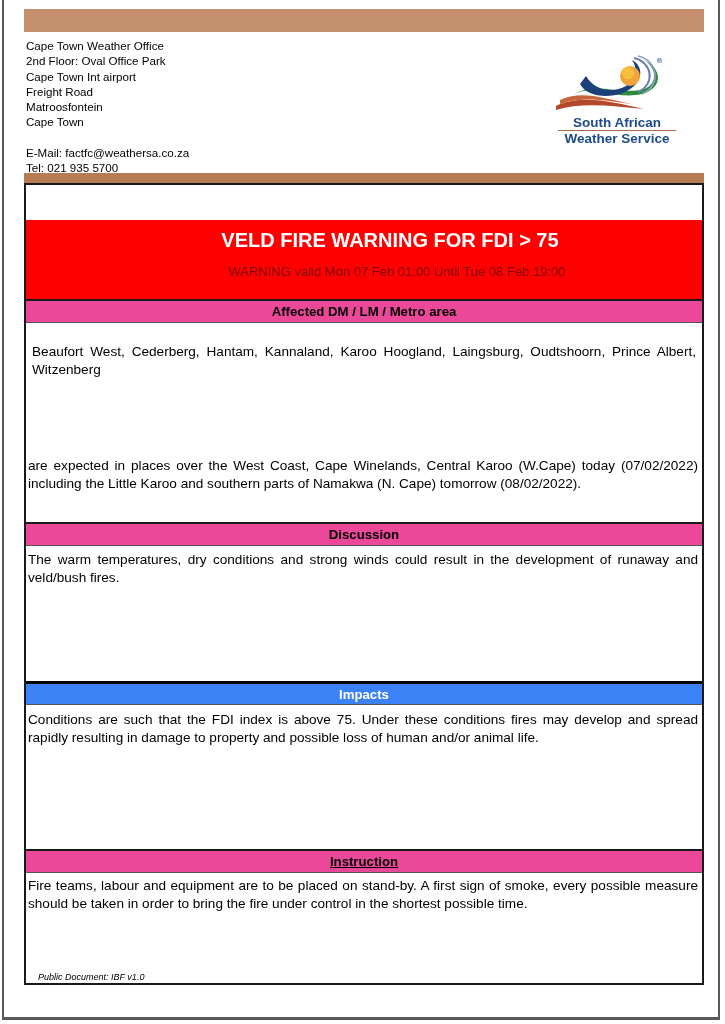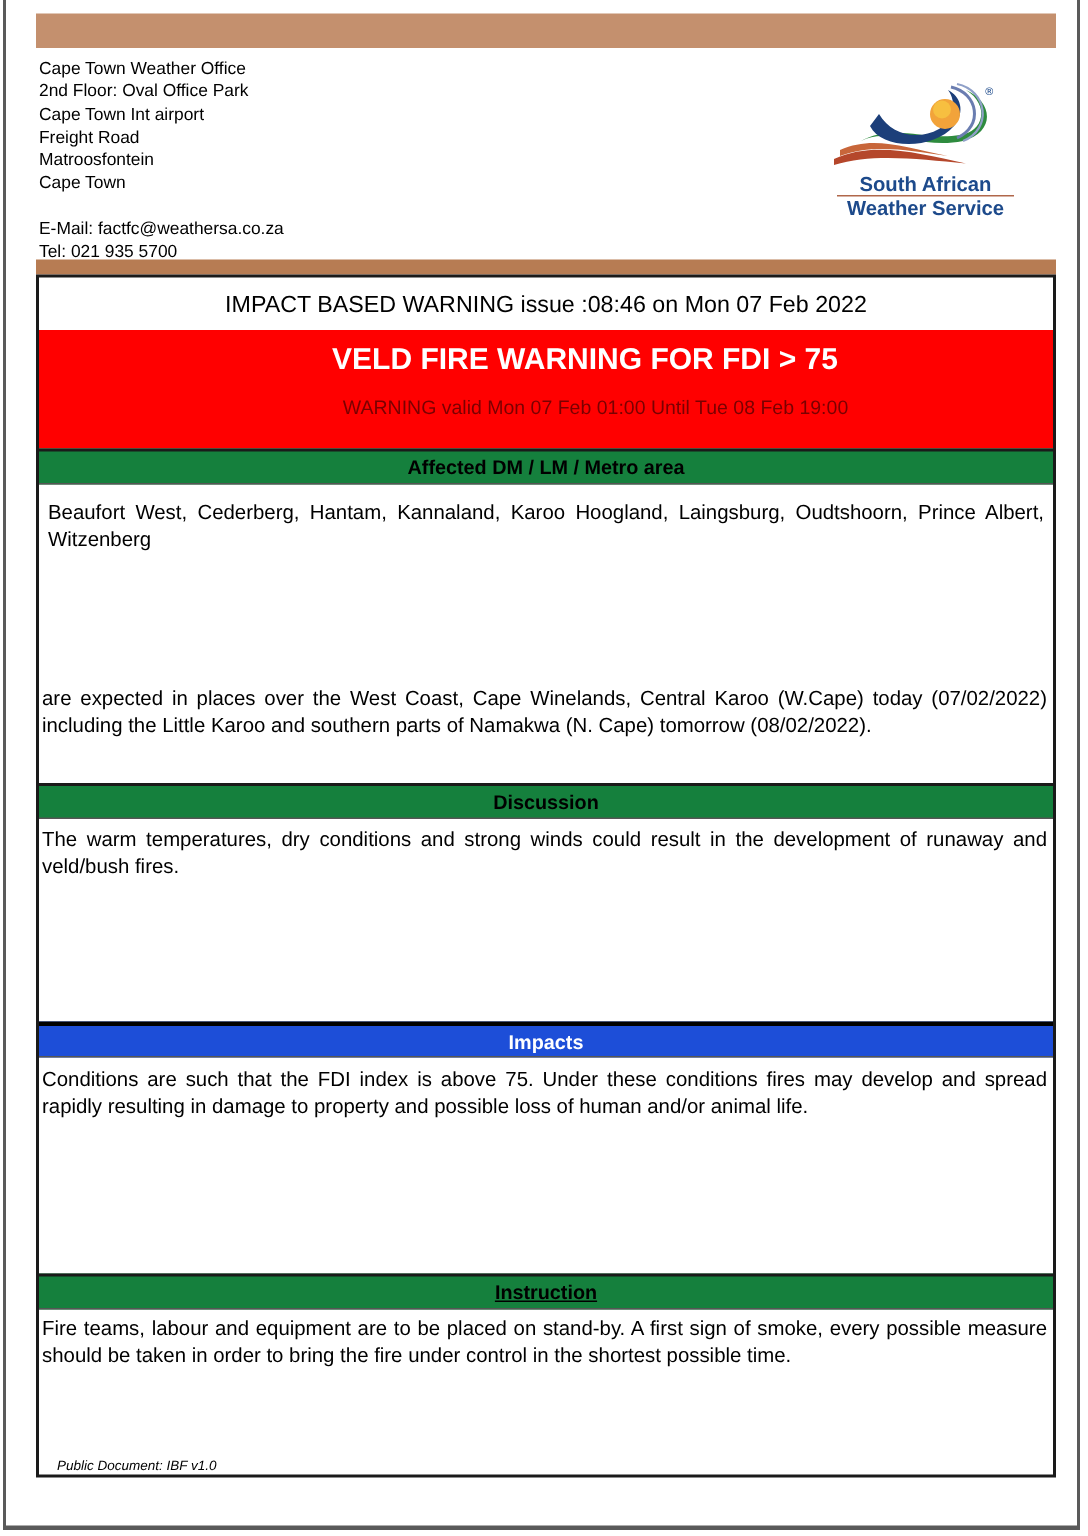--- a/index.html
+++ b/index.html
@@ -23,24 +23,24 @@
   .doc { position:absolute; left:24px; top:183px; width:680px; height:802px;
          border:2px solid #1a1a1a; box-sizing:border-box; }
   .issue { position:absolute; left:0; top:0; width:676px; height:35px; text-align:center;
            font-size:15.5px; line-height:38px; white-space:nowrap; }
   .red { position:absolute; left:0; top:35px; width:676px; height:79px; background:#ff0000; }
   .red-title { position:absolute; left:0; top:8px; width:100%; text-align:center; color:#fff;
                font-weight:bold; font-size:20px; line-height:24px; white-space:nowrap;padding-left:26px; }
   .red-valid { position:absolute; left:0; top:44px; width:100%; text-align:center; color:#7a0000;
                font-size:13px; line-height:16px; white-space:nowrap;padding-left:33px; }
 
-  .sec-head { position:absolute; left:0; width:676px; height:24px; background:#15803d;
+  .sec-head { position:absolute; left:0; width:676px; height:24px; background:#ec4899;
               border-top:2px solid #1a1a1a; border-bottom:1px solid #555;
               box-sizing:border-box; text-align:center; font-weight:bold; font-size:13.2px; line-height:22px; }
-  .sec-head.brown { background:#1d4ed8; color:#ffffff; border-top:3px solid #000; }
+  .sec-head.brown { background:#3b82f6; color:#ffffff; border-top:3px solid #000; }
   .sec-body { position:absolute; left:0; width:676px; box-sizing:border-box;
               font-size:13.6px; line-height:18.3px; text-align:justify; }
   .sec-body.pad { padding:6px 6px 0 6px; }
   .sec-body.tight { padding:2px 4px 0 2px; }
   .footer-note { position:absolute; left:12px; top:787px; font-size:9px; font-style:italic; }
 </style>
 </head>
 <body>
 
 <div class="page-frame"></div>
@@ -72,28 +72,27 @@
     <text x="104" y="9" font-size="7" fill="#1d4a8b" font-family="DejaVu Sans, sans-serif">®</text>
   </svg>
   <div class="logo-text logo-line1">South African</div>
   <div class="logo-rule"></div>
   <div class="logo-text logo-line2">Weather Service</div>
 </div>
 
 <div class="mid-bar"></div>
 
 <div class="doc">
-  <div class="issue">IMPACT BASED WARNING issue :08:46 on Mon 07 Feb 2022</div>
   <div class="red">
     <div class="red-title">VELD FIRE WARNING FOR FDI &gt; 75</div>
     <div class="red-valid">WARNING valid Mon 07 Feb 01:00 Until Tue 08 Feb 19:00</div>
   </div>
 
   <div class="sec-head" style="top:114px;">Affected DM / LM / Metro area</div>
-  <div class="sec-body pad" style="top:142px;height:108px;">Beaufort West, Cederberg, Hantam, Kannaland, Karoo Hoogland, Laingsburg, Oudtshoorn, Prince Albert, Witzenberg</div>
+  <div class="sec-body pad" style="top:152px;height:108px;">Beaufort West, Cederberg, Hantam, Kannaland, Karoo Hoogland, Laingsburg, Oudtshoorn, Prince Albert, Witzenberg</div>
 
   <div class="sec-body tight" style="top:270px;height:52px;">are expected in places over the West Coast, Cape Winelands, Central Karoo (W.Cape) today (07/02/2022) including the Little Karoo and southern parts of Namakwa (N. Cape) tomorrow (08/02/2022).</div>
 
   <div class="sec-head" style="top:337px;">Discussion</div>
   <div class="sec-body tight" style="top:364px;height:132px;">The warm temperatures, dry conditions and strong winds could result in the development of runaway and veld/bush fires.</div>
 
   <div class="sec-head brown" style="top:496px;">Impacts</div>
   <div class="sec-body tight" style="top:524px;height:140px;">Conditions are such that the FDI index is above 75. Under these conditions fires may develop and spread rapidly resulting in damage to property and possible loss of human and/or animal life.</div>
 
   <div class="sec-head" style="top:664px;text-decoration:underline;">Instruction</div>

